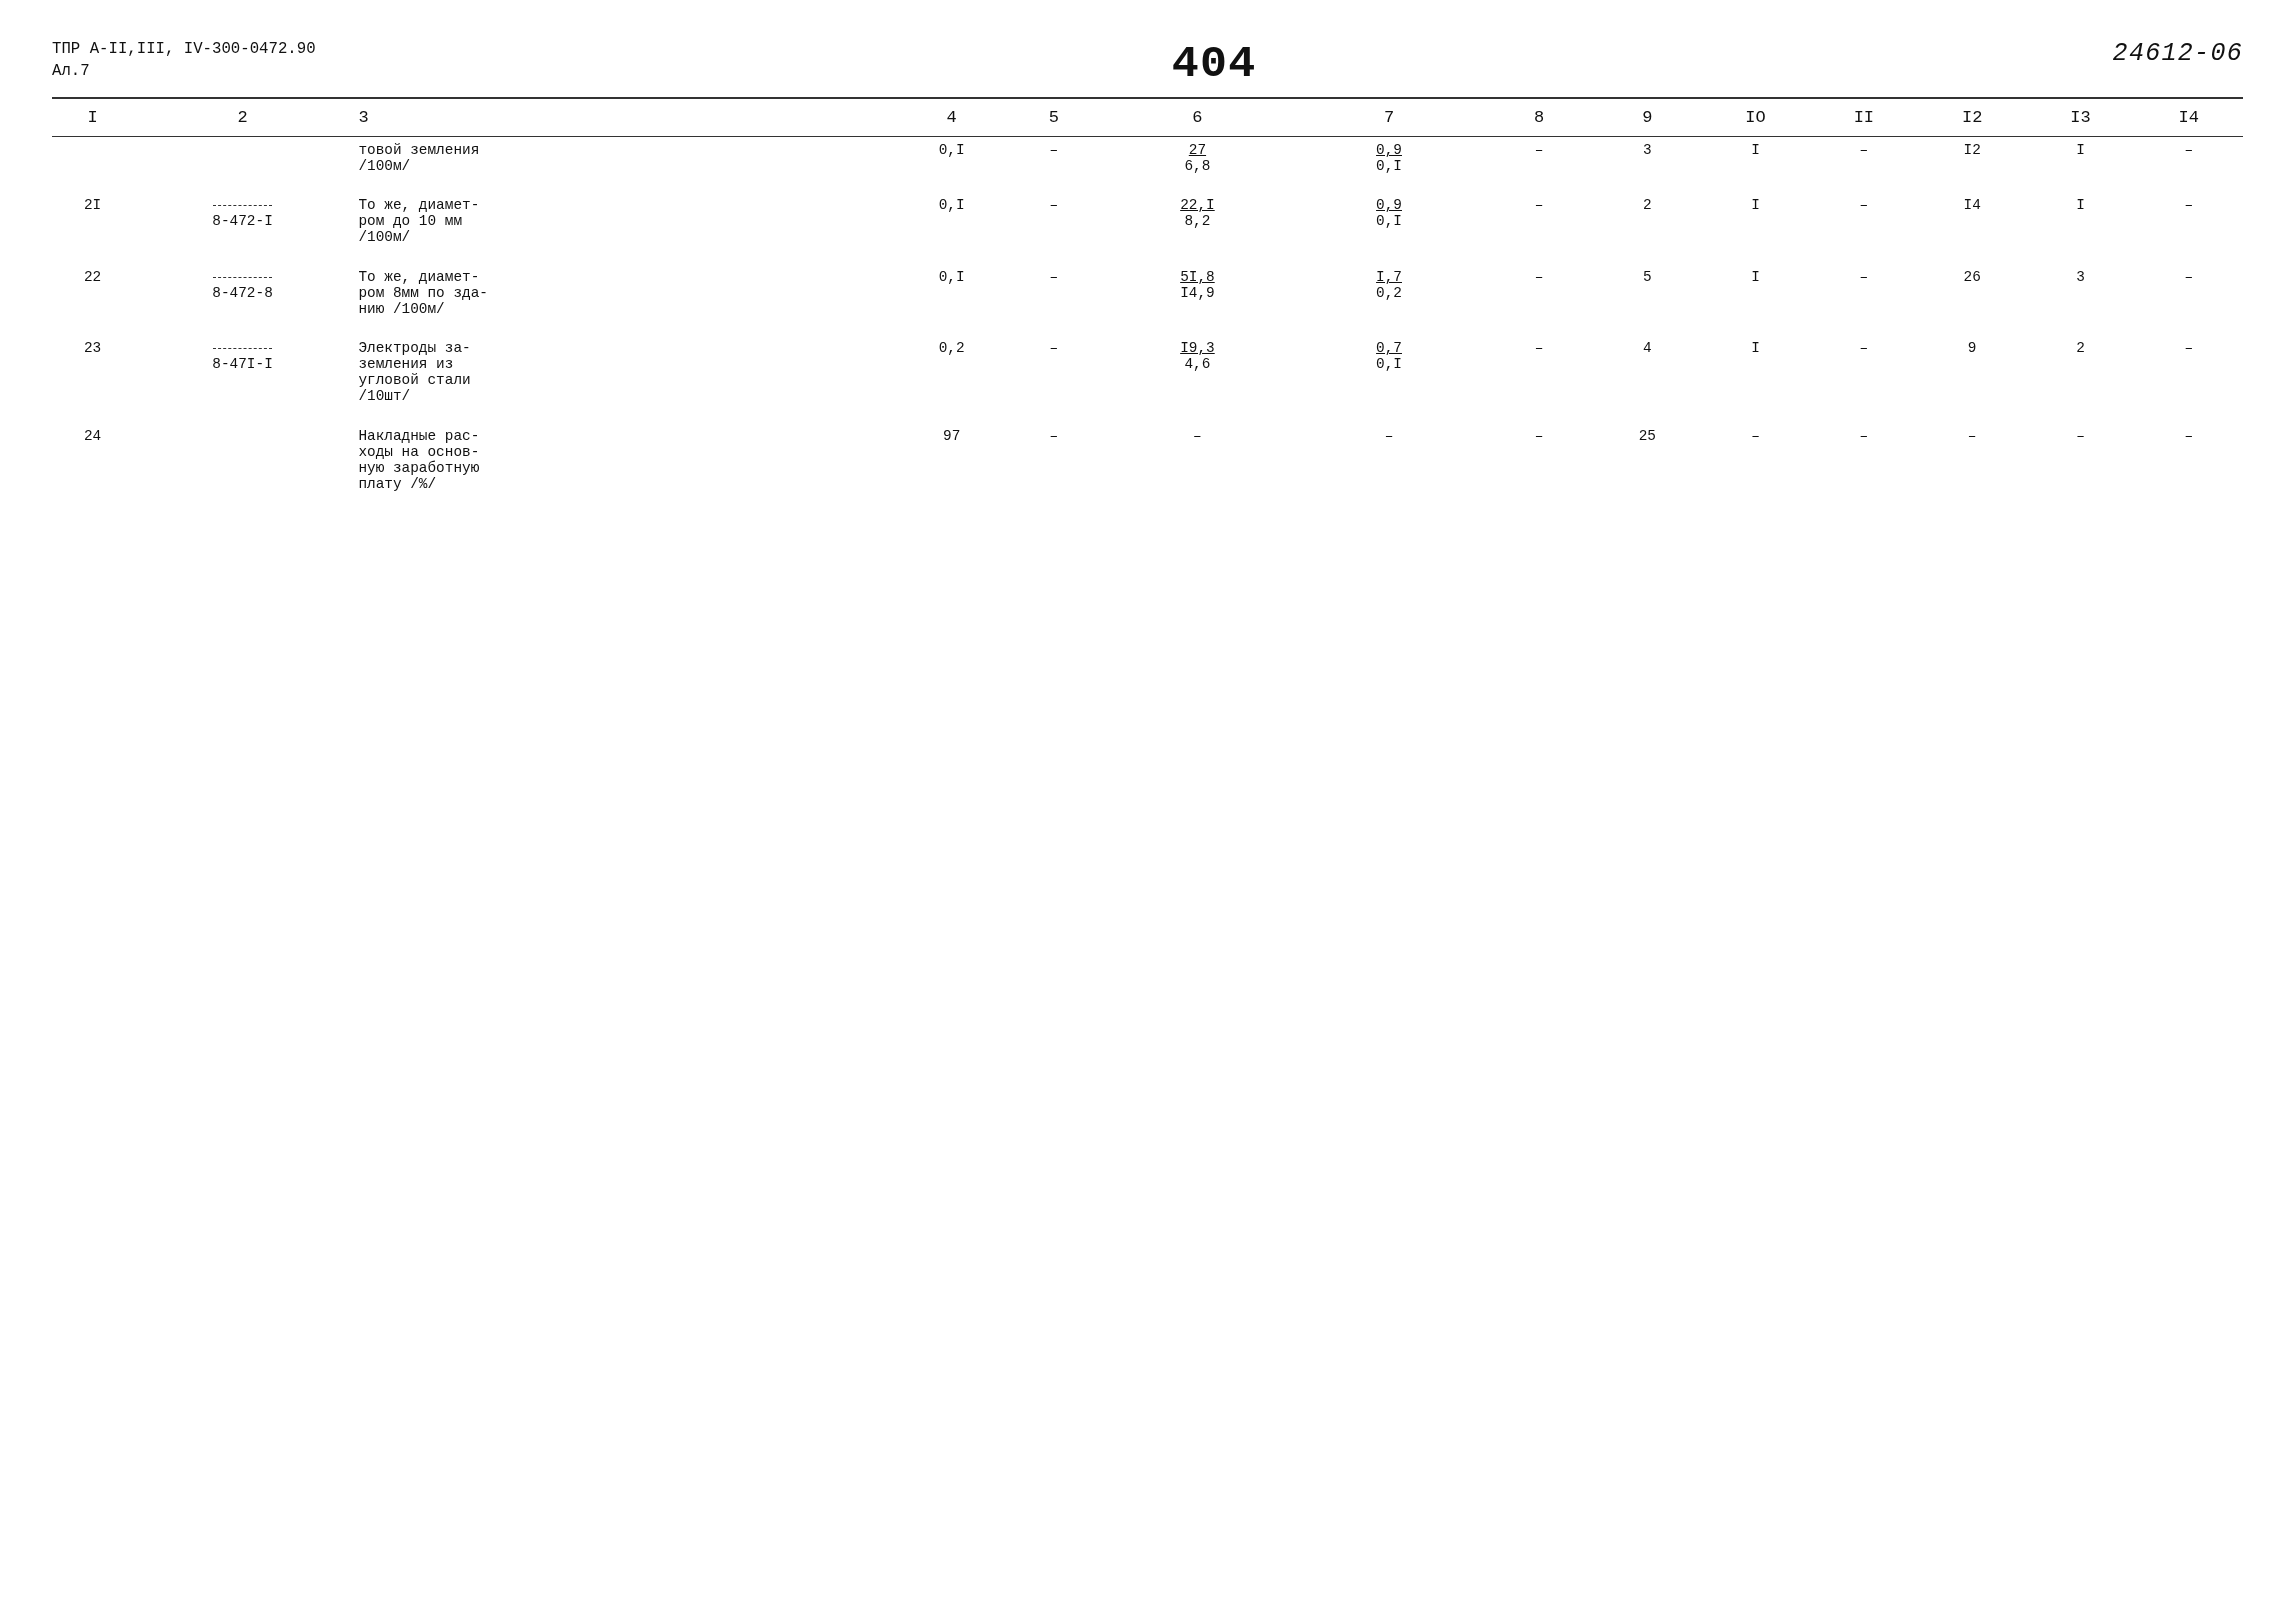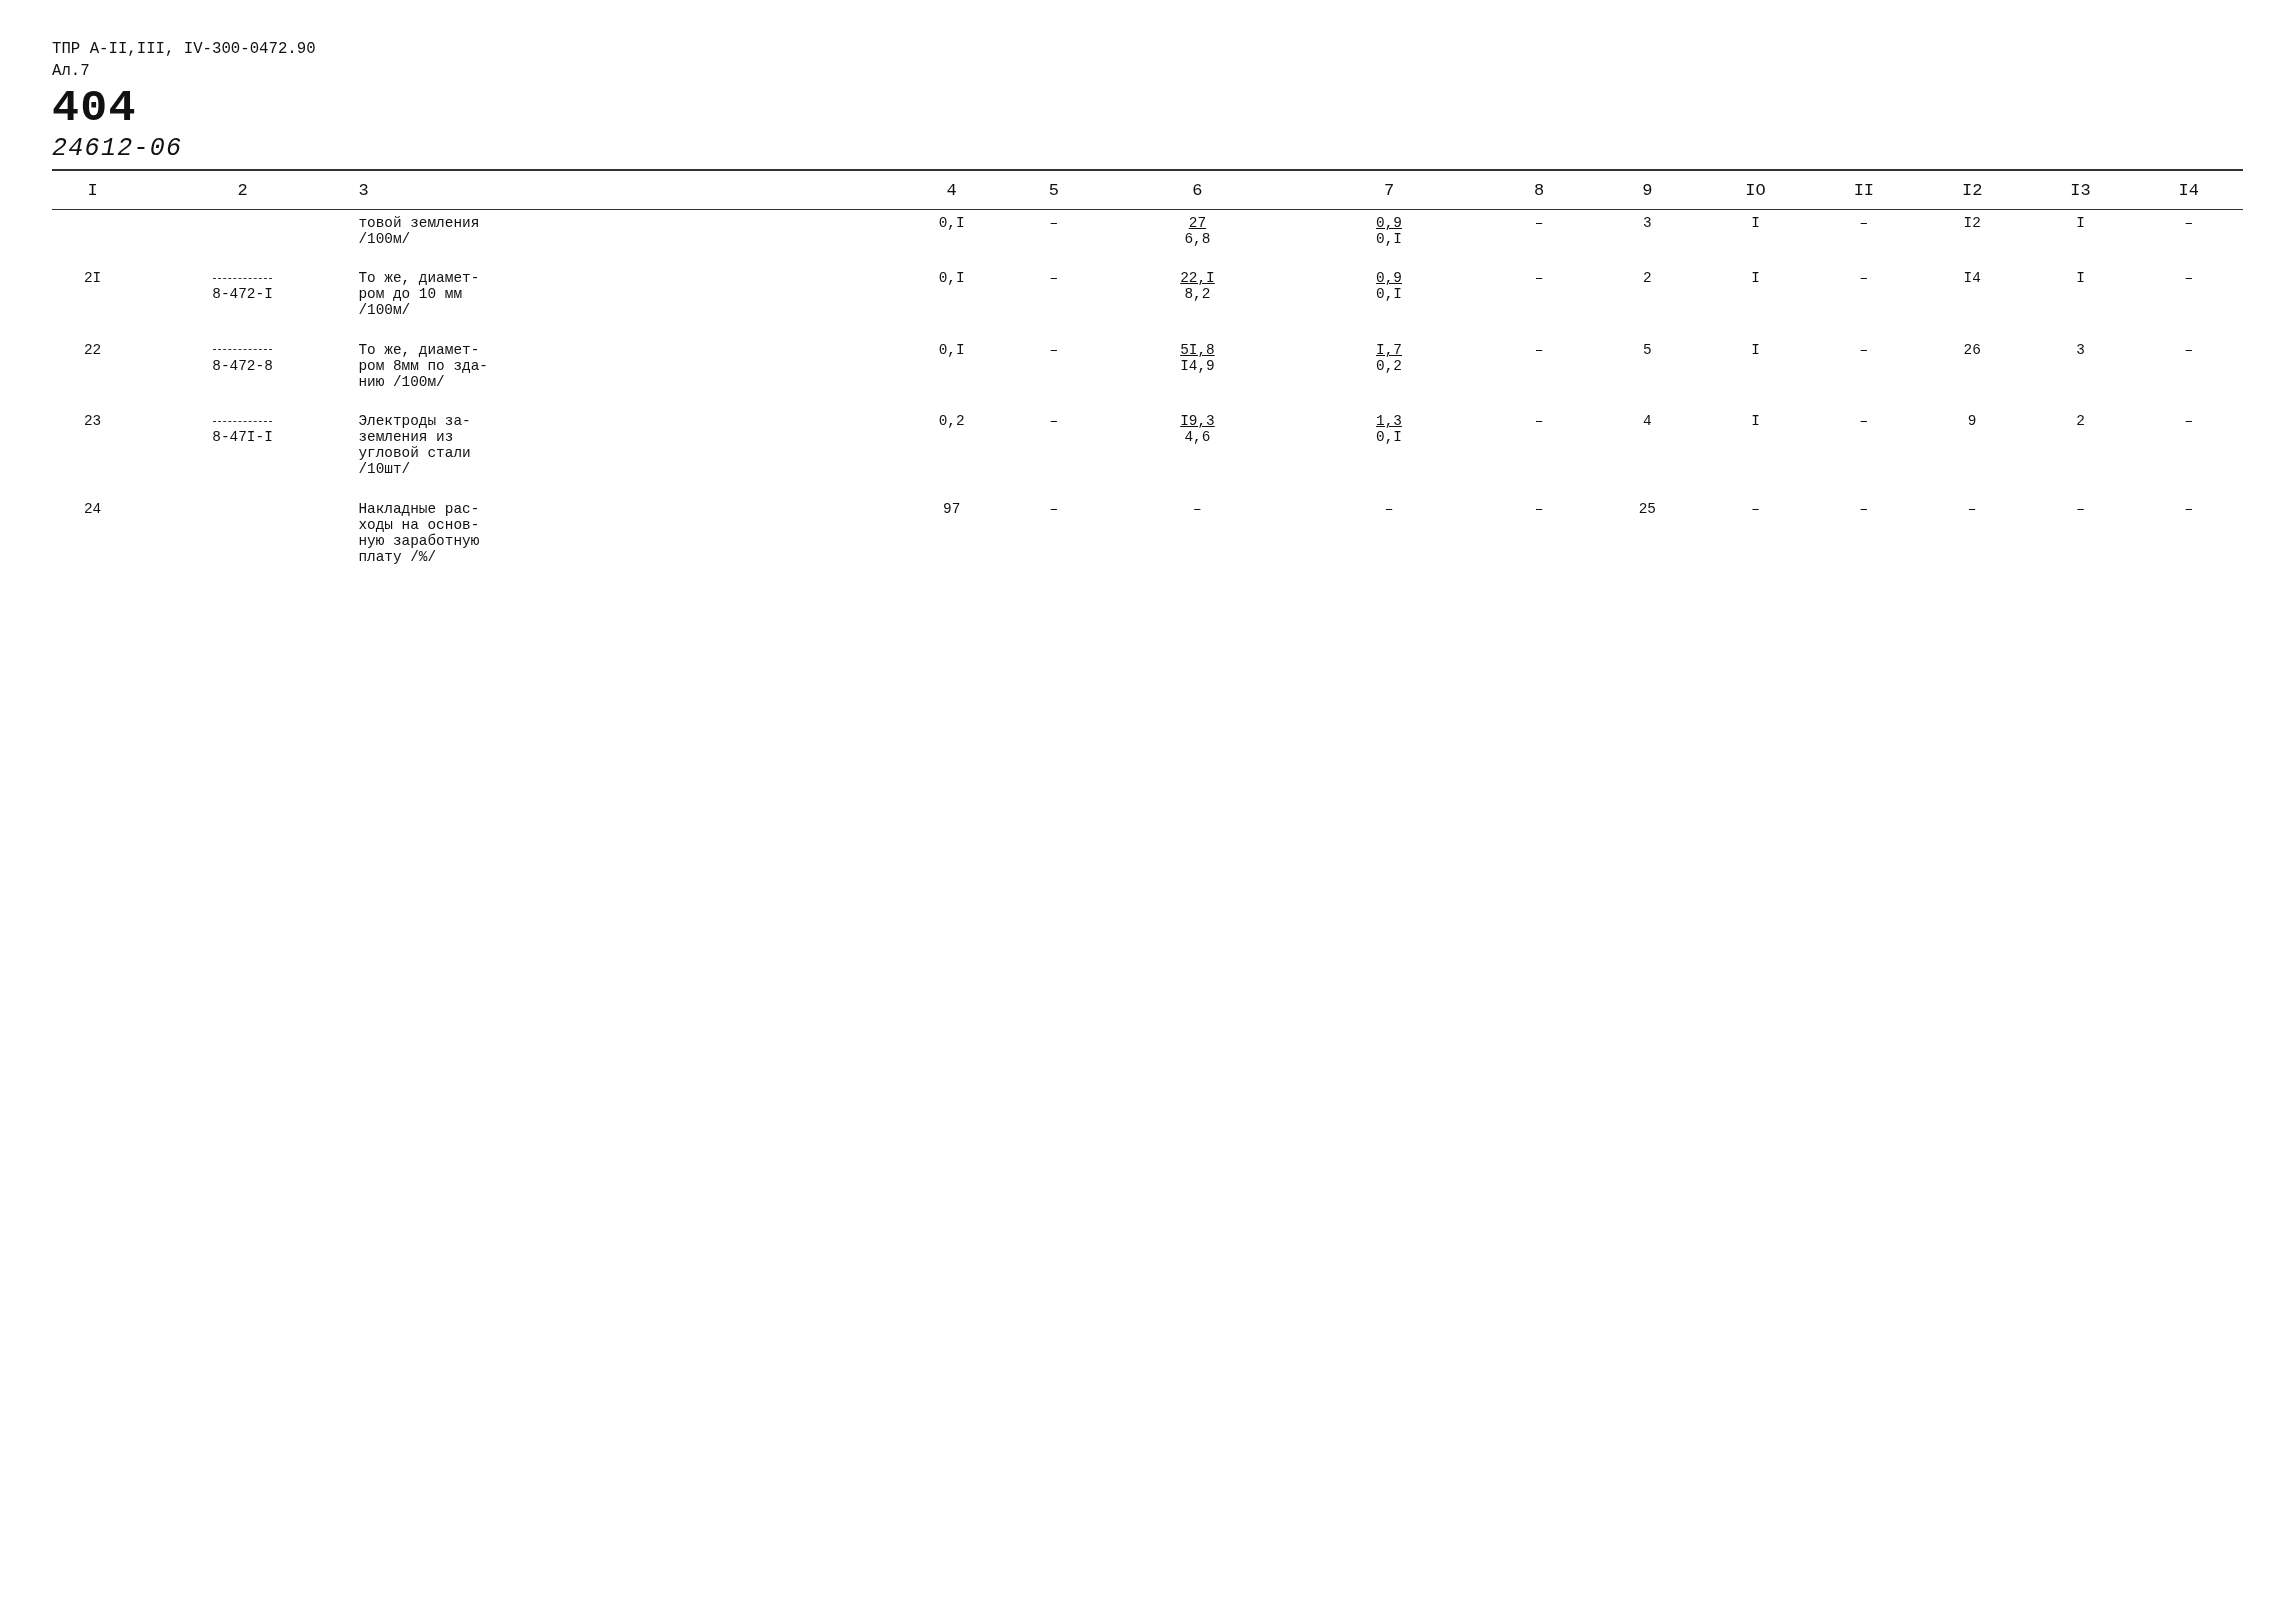--- a/index.html
+++ b/index.html
@@ -10,21 +10,20 @@
       color: #111;
       padding: 39px 52px;
       width: 2295px;
       min-height: 1623px;
     }
     .header-area {
       display: flex;
       align-items: flex-start;
       justify-content: space-between;
       margin-bottom: 6.5px;
-      flex-direction: column;
     }
     .header-left {
       font-size: 15.7px;
       line-height: 1.4;
     }
     .header-center {
       font-size: 45px;
       font-weight: bold;
       letter-spacing: 1.3px;
     }
@@ -183,21 +182,21 @@
       <tr>
         <td class="col-1 row-num">23</td>
         <td class="col-2"><span class="dashed-line"></span><br><span>8-47I-I</span></td>
         <td class="col-3 text-left" style="white-space: pre-line;">Электроды за-
 земления из
 угловой стали
 /10шт/</td>
         <td class="col-4">0,2</td>
         <td class="col-5">–</td>
         <td class="col-6"><span class="underline">I9,3</span><br>4,6</td>
-        <td class="col-7"><span class="underline">1,3</span><br>0,I</td>
+        <td class="col-7"><span class="underline">0,7</span><br>0,I</td>
         <td>–</td>
         <td>4</td>
         <td>I</td>
         <td>–</td>
         <td>9</td>
         <td>2</td>
         <td>–</td>
       </tr>
       <tr>
         <td colspan="14" style="height: 13px;"></td>

